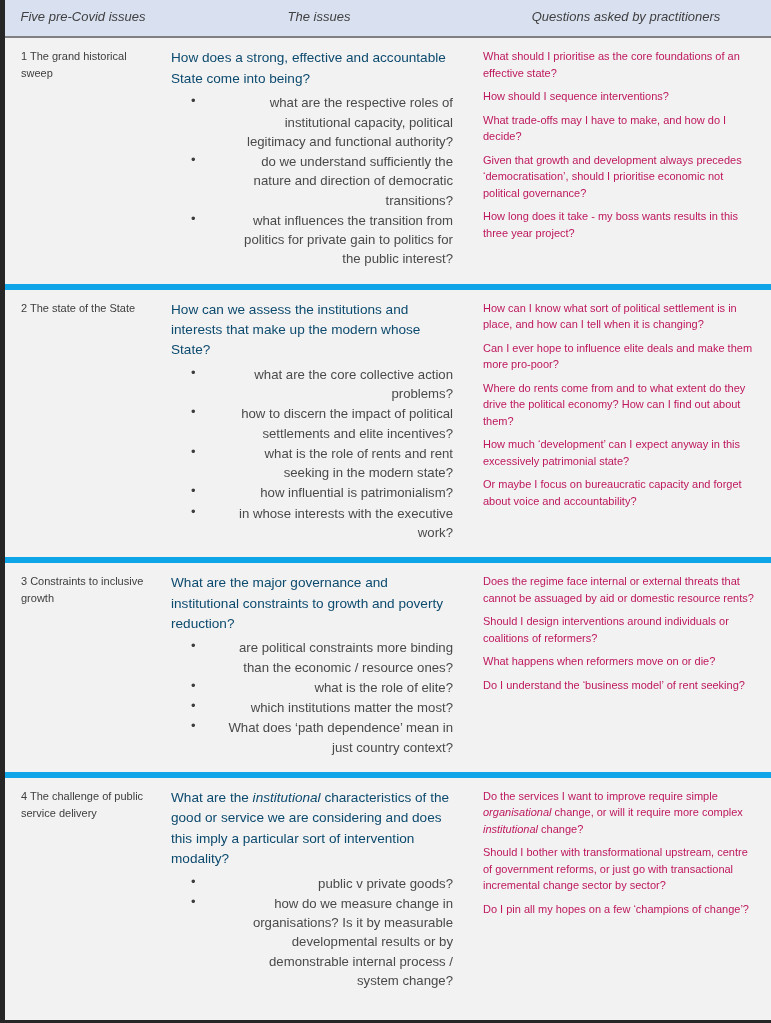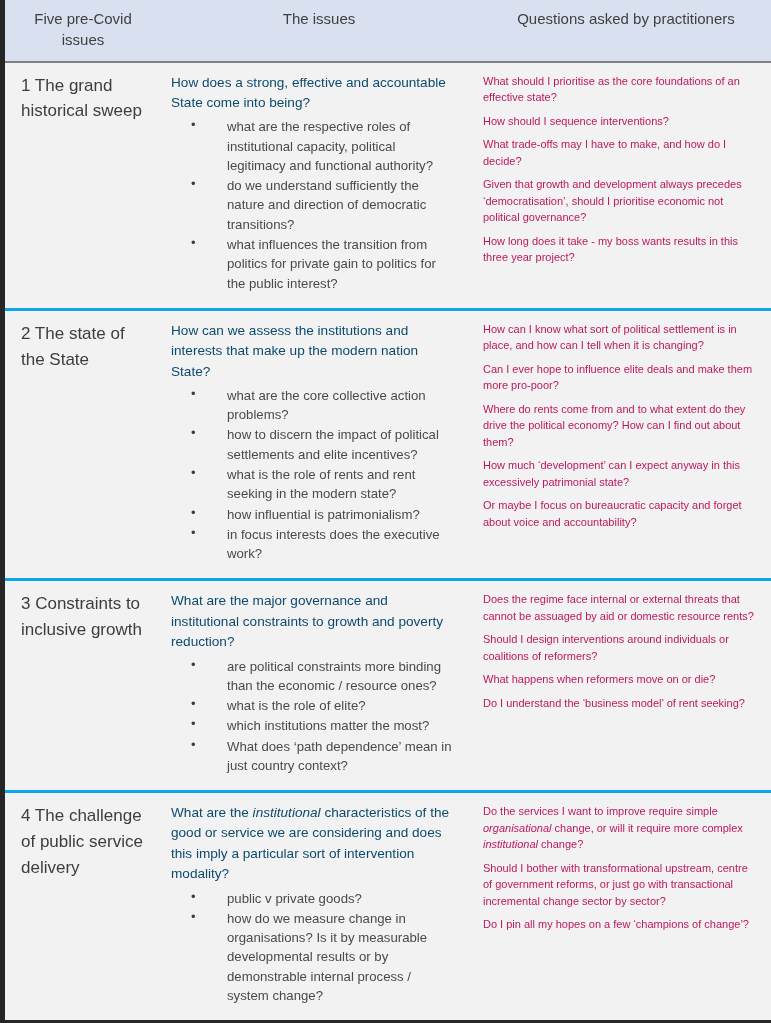--- a/index.html
+++ b/index.html
@@ -46,43 +46,44 @@
   col.c-theme  { width: 152px; }
   col.c-issues { width: 312px; }
   col.c-quest  { width: 302px; }
 
   
   thead th {
     background: #d9e0f0;
     border-bottom: 2px solid #808080;
     padding: 8px 10px 10px 22px;
     font-weight: normal;
-    font-size: 15px;
+    font-size: 13px;
     line-height: 1.42;
     color: #404040;
     text-align: center;
     vertical-align: top;
+    font-style: italic;
   }
   thead th.th-theme {
     text-align: center;
     padding-left: 14px;
   }
 
   
   tbody td {
     vertical-align: top;
     padding: 10px 12px 14px 12px;
-    border-top: 3px solid #0ea5e9;
+    border-top: 6px solid #0ea5e9;
     background: #f2f2f2;
     color: #3d3d3d;
   }
   tbody tr:first-child td { border-top: none; }
 
   td.theme {
-    font-size: 17px;
+    font-size: 11px;
     line-height: 1.52;
     padding-left: 16px;
     padding-right: 6px;
     color: #3d3d3d;
   }
 
   td.issues {
     font-size: 13.6px;
     line-height: 1.50;
     color: #3d3d3d;
@@ -90,20 +91,21 @@
     padding-right: 16px;
   }
   td.issues .lead {
     margin: 0 0 2px 0;
     color: #0c4a6e;
   }
   td.issues ul.bullets {
     list-style: none;
     margin: 4px 0 0 0;
     padding: 0;
+    text-align: right;
   }
   td.issues ul.bullets > li {
     position: relative;
     padding-left: 56px;
     margin: 0 0 1px 0;
     line-height: 1.46;
     font-size: 13.2px;
     color: #4a4a4a;
   }
   td.issues ul.bullets > li::before {
@@ -161,27 +163,27 @@
               <p>What should I prioritise as the core foundations of an effective state?</p>
               <p>How should I sequence interventions?</p>
               <p>What trade-offs may I have to make, and how do I decide?</p>
               <p>Given that growth and development always precedes ‘democratisation’, should I prioritise economic not political governance?</p>
               <p>How long does it take - my boss wants results in this three year project?</p>
             </td>
           </tr>
           <tr>
             <td class="theme">2 The state of the State</td>
             <td class="issues">
-              <p class="lead">How can we assess the institutions and interests that make up the modern nation State?</p>
+              <p class="lead">How can we assess the institutions and interests that make up the modern whose State?</p>
               <ul class="bullets">
                 <li>what are the core collective action problems?</li>
                 <li>how to discern the impact of political settlements and elite incentives?</li>
                 <li>what is the role of rents and rent seeking in the modern state?</li>
                 <li>how influential is patrimonialism?</li>
-                <li>in focus interests does the executive work?</li>
+                <li>in whose interests with the executive work?</li>
               </ul>
             </td>
             <td class="questions">
               <p>How can I know what sort of political settlement is in place, and how can I tell when it is changing?</p>
               <p>Can I ever hope to influence elite deals and make them more pro-poor?</p>
               <p>Where do rents come from and to what extent do they drive the political economy? How can I find out about them?</p>
               <p>How much ‘development’ can I expect anyway in this excessively patrimonial state?</p>
               <p>Or maybe I focus on bureaucratic capacity and forget about voice and accountability?</p>
             </td>
           </tr>

